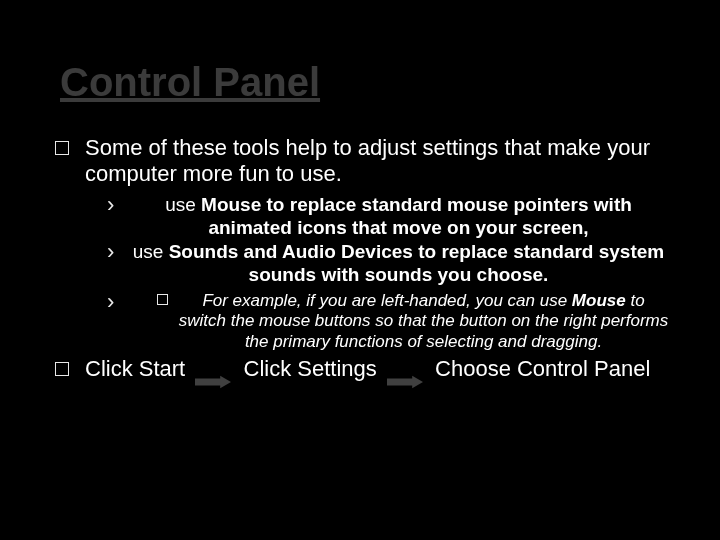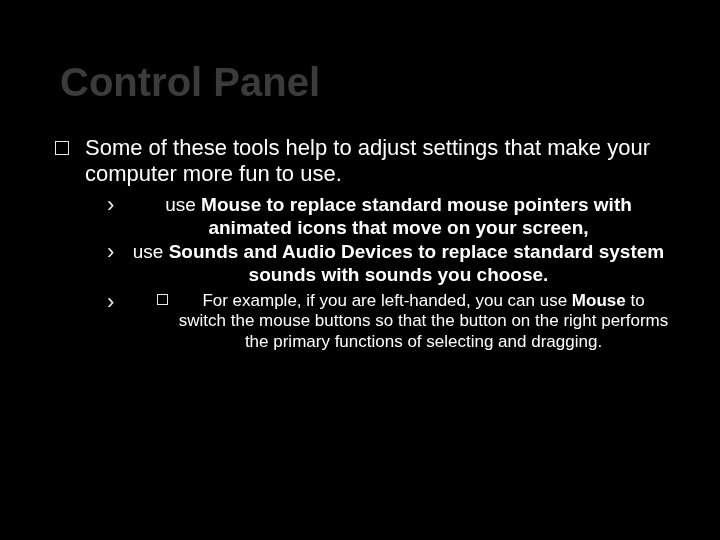--- a/index.html
+++ b/index.html
@@ -18,20 +18,21 @@
     height: 540px;
     padding: 60px 50px 40px 55px;
   }
   .title {
     font-size: 40px;
     font-weight: bold;
     color: #3b3b3b;
     text-shadow: 1px 1px 0 #000, -1px -1px 0 #000;
     margin: 0 0 30px 0;
     padding-left: 5px;
+    text-decoration: underline;
   }
   ul.level1 {
     list-style: none;
     margin: 0;
     padding: 0;
   }
   ul.level1 > li {
     position: relative;
     padding-left: 30px;
     font-size: 22px;
@@ -69,20 +70,21 @@
     top: -2px;
     font-size: 22px;
     font-weight: normal;
     color: #e8e8e8;
   }
   .nw { font-weight: normal; }
   ul.level3 {
     list-style: none;
     margin: 4px 0 0 0;
     padding: 0 0 0 30px;
+    font-style: italic;
   }
   ul.level3 > li {
     position: relative;
     padding-left: 20px;
     font-size: 17px;
     font-weight: normal;
     line-height: 1.2;
   }
   ul.level3 > li::before {
     content: "";
@@ -132,14 +134,31 @@
         <li>
           <ul class="level3">
             <li>
               <span>For example, if you are left-handed, you can use </span><b>Mouse</b><span> to switch the mouse buttons so that the button on the right performs the primary functions of selecting and dragging.</span>
             </li>
           </ul>
         </li>
       </ul>
     </li>
 
+    <li>
+      <span class="steps">
+        <span class="step">Click Start</span>
+        <span class="arrow-icon">
+          <svg viewBox="0 0 40 14" width="36" height="14">
+            <path d="M0 3 L28 3 L28 0 L40 7 L28 14 L28 11 L0 11 Z" fill="#404040"></path>
+          </svg>
+        </span>
+        <span class="step">Click Settings</span>
+        <span class="arrow-icon">
+          <svg viewBox="0 0 40 14" width="36" height="14">
+            <path d="M0 3 L28 3 L28 0 L40 7 L28 14 L28 11 L0 11 Z" fill="#404040"></path>
+          </svg>
+        </span>
+        <span class="step">Choose Control Panel</span>
+      </span>
+    </li>
   </ul>
 </div>
 
 </body></html>

